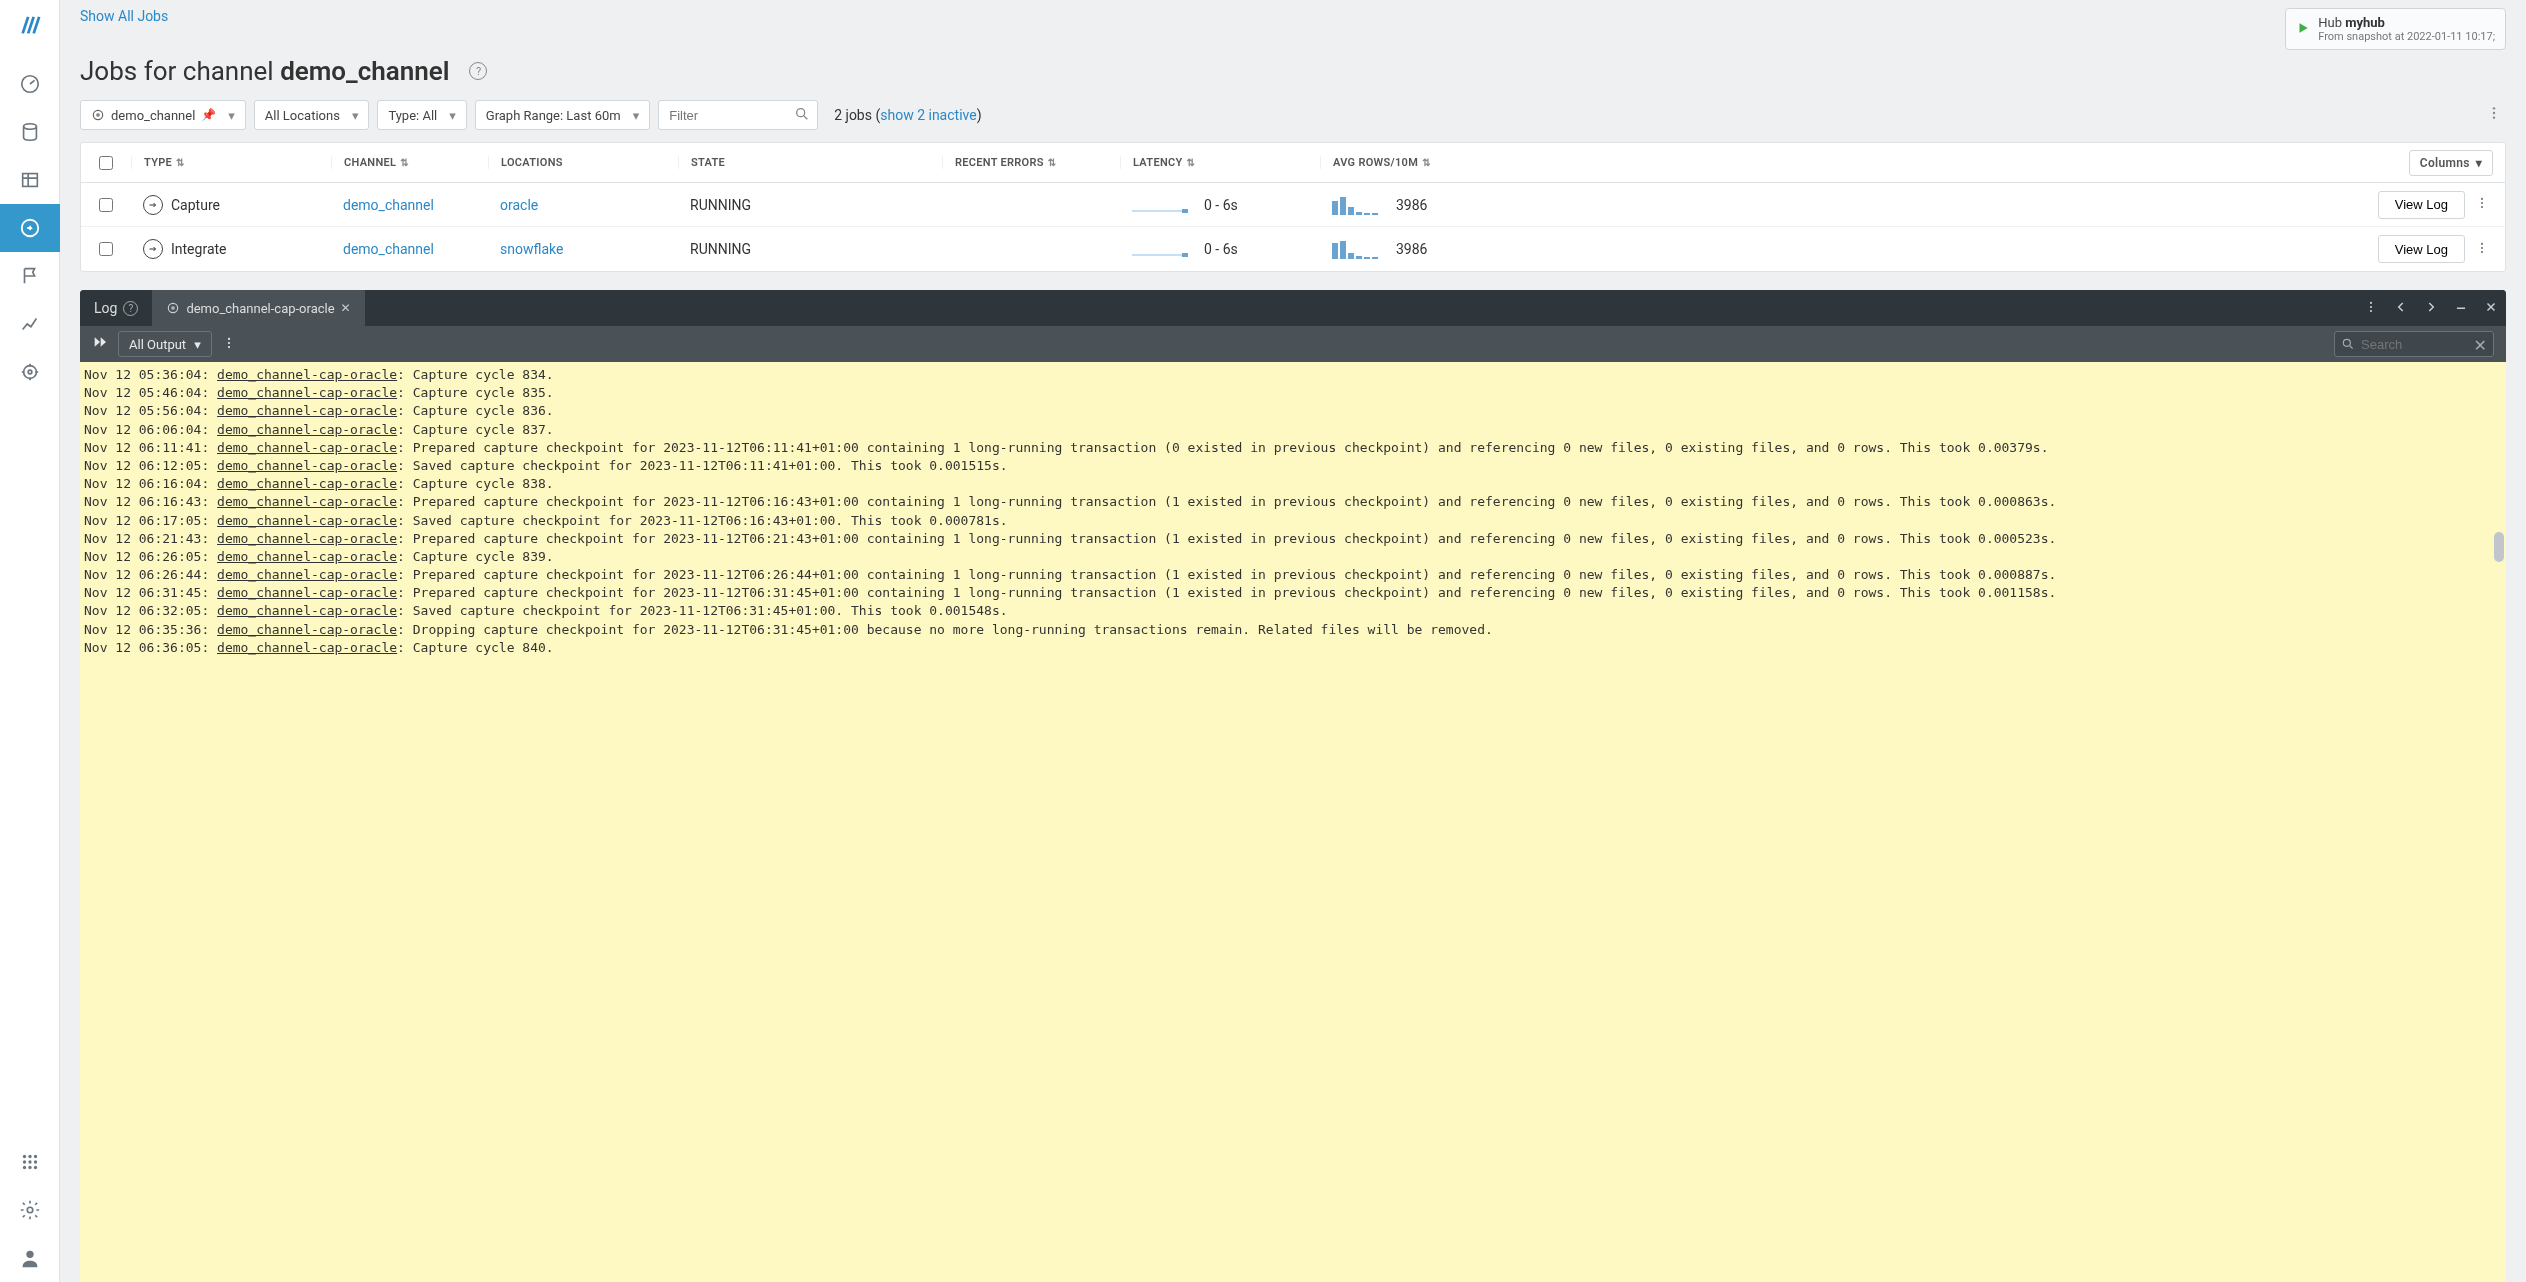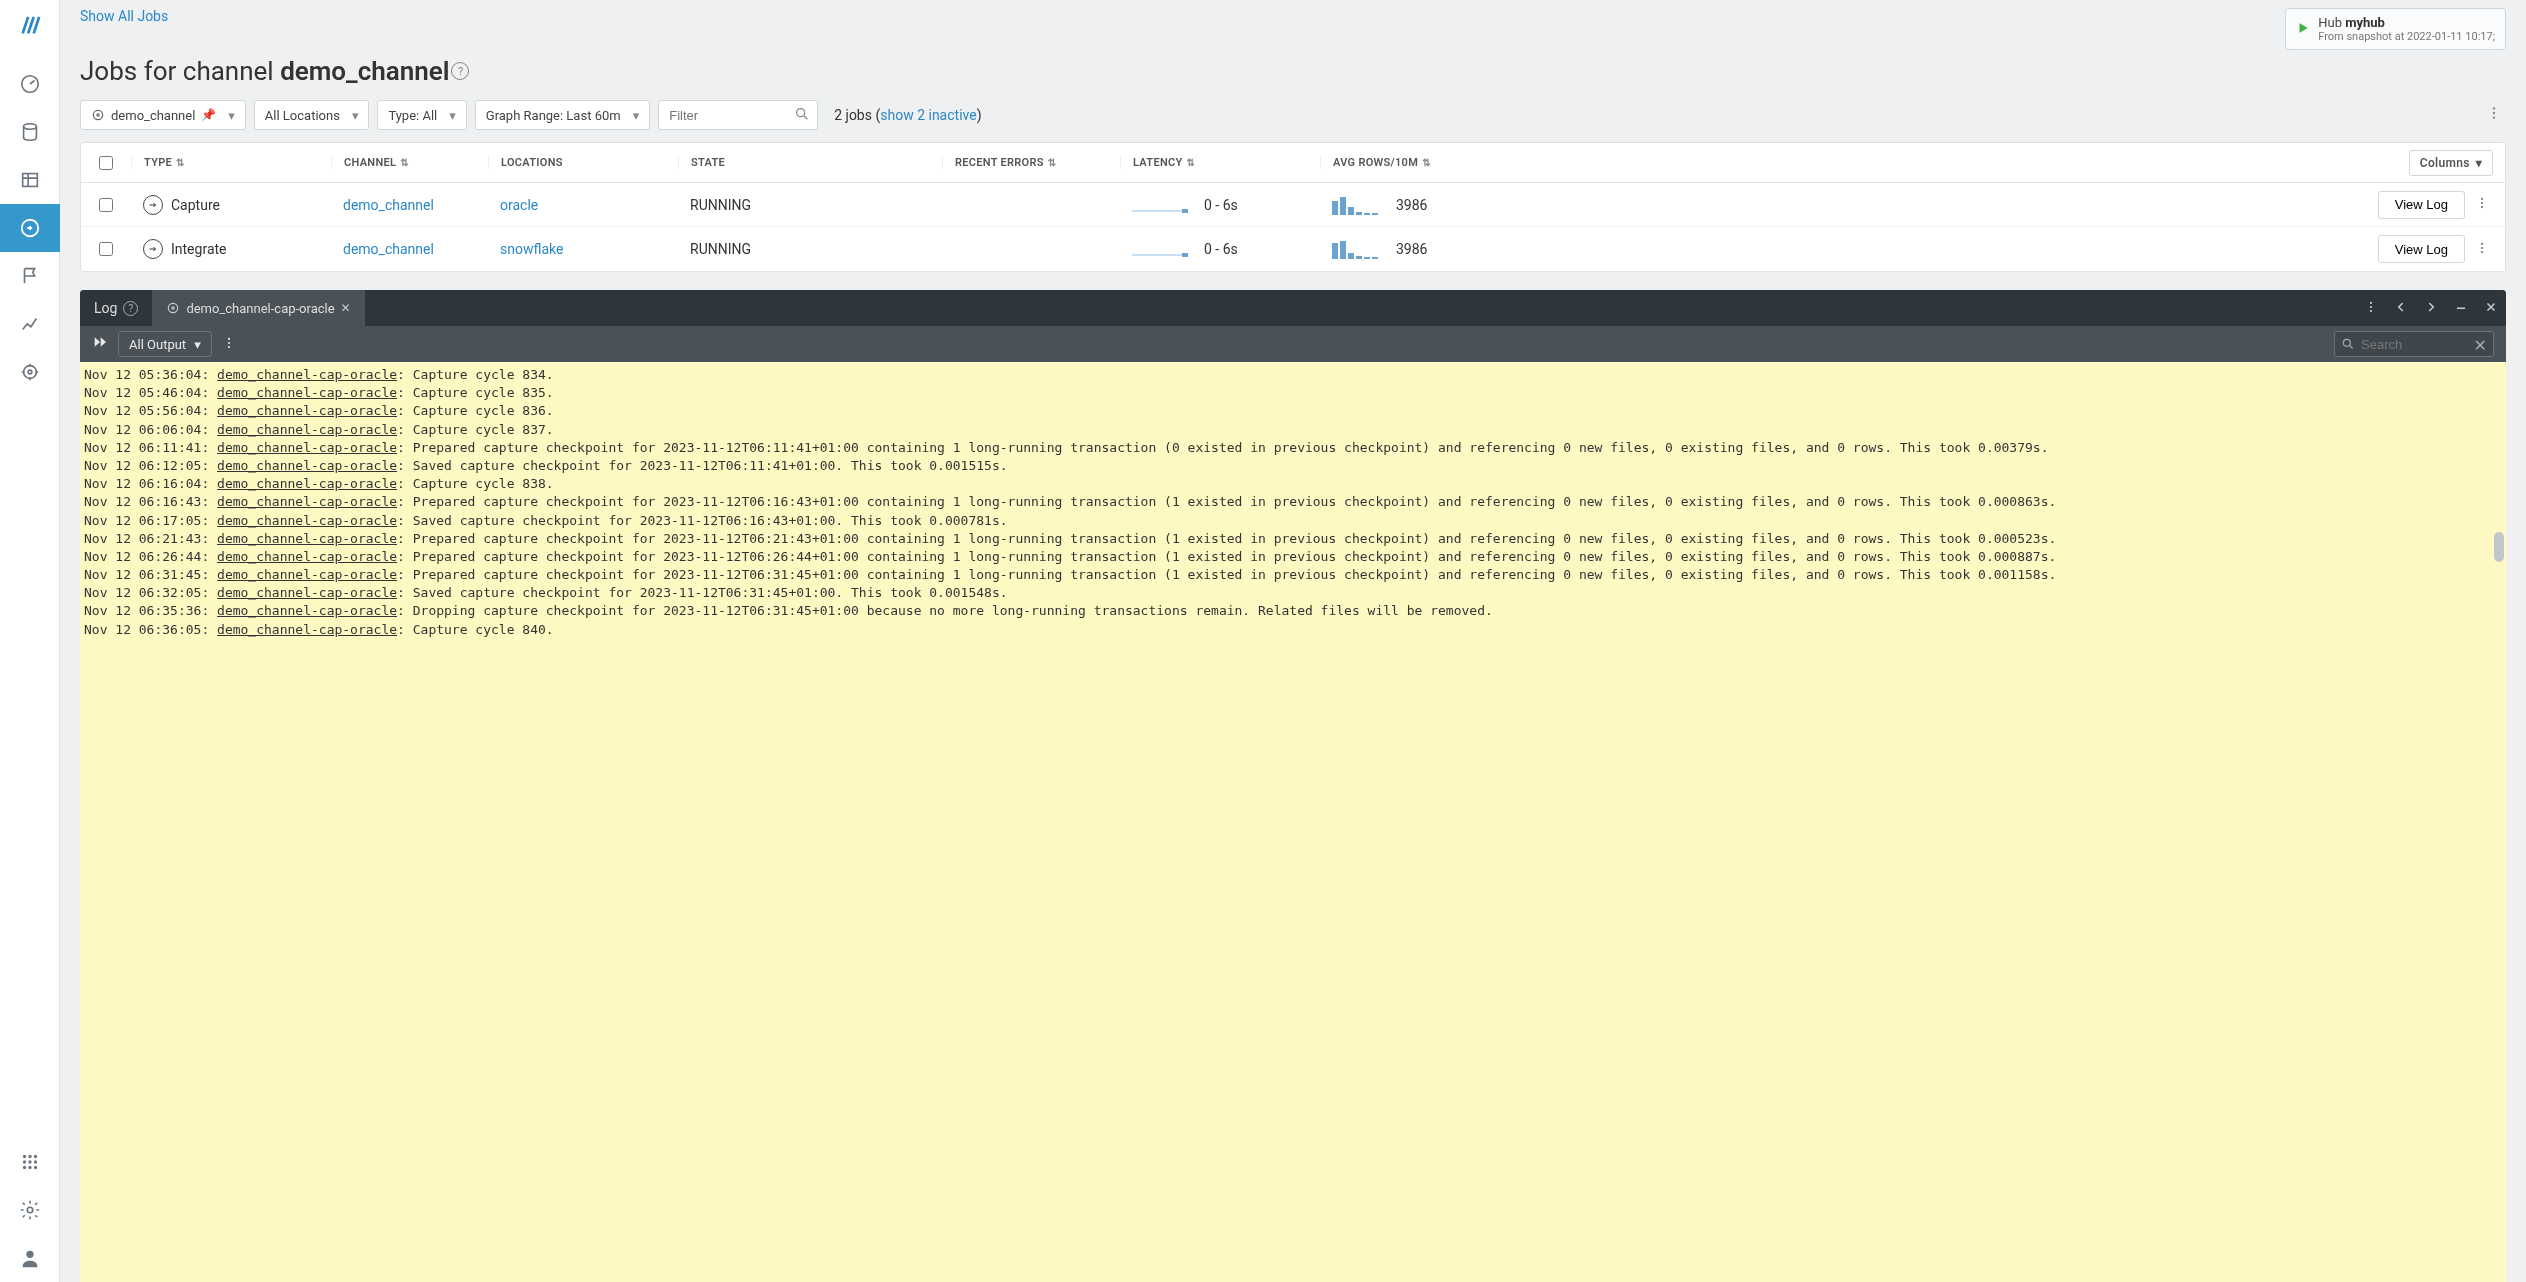--- a/index.html
+++ b/index.html
@@ -14,21 +14,21 @@
 .sidebar .spacer{flex:1;}
 .sidebar svg{width:22px;height:22px;}
 
 .main{flex:1;display:flex;flex-direction:column;overflow:hidden;padding:0 20px;}
 .topbar{display:flex;align-items:flex-start;justify-content:space-between;padding-top:8px;}
 .bclink{color:#2b88c8;font-size:14px;text-decoration:none;}
 .hubbox{border:1px solid #cfd6db;border-radius:4px;background:#fafbfc;padding:6px 10px;display:flex;gap:8px;align-items:center;font-size:12px;color:#555;}
 .hubbox .play{color:#3cb043;}
 .hubbox .main-line{font-size:13px;color:#444;}
 .hubbox .main-line b{color:#333;}
-.title-row{display:flex;align-items:center;gap:2px;margin-top:6px;}
+.title-row{display:flex;align-items:center;gap:20px;margin-top:6px;}
 .title-row h1{font-size:26px;font-weight:400;color:#333;}
 .title-row h1 b{font-weight:600;}
 .help-icon{width:18px;height:18px;border:1.5px solid #888;border-radius:50%;display:inline-flex;align-items:center;justify-content:center;font-size:11px;color:#888;cursor:pointer;}
 
 .filterbar{display:flex;align-items:center;gap:8px;margin-top:14px;}
 .pill{background:#fff;border:1px solid #d0d6da;border-radius:3px;height:30px;display:flex;align-items:center;padding:0 10px;font-size:13px;color:#444;gap:6px;cursor:pointer;}
 .pill .chev{margin-left:6px;color:#888;}
 .pill.channel svg.target{width:14px;height:14px;}
 .pin-icon{color:#888;font-size:12px;}
 .searchbox{position:relative;}
@@ -420,20 +420,21 @@
       <div class="line"><span class="ts">Nov 12 05:36:04: </span><span class="src">demo_channel-cap-oracle</span>: Capture cycle 834.</div>
           <div class="line"><span class="ts">Nov 12 05:46:04: </span><span class="src">demo_channel-cap-oracle</span>: Capture cycle 835.</div>
           <div class="line"><span class="ts">Nov 12 05:56:04: </span><span class="src">demo_channel-cap-oracle</span>: Capture cycle 836.</div>
           <div class="line"><span class="ts">Nov 12 06:06:04: </span><span class="src">demo_channel-cap-oracle</span>: Capture cycle 837.</div>
           <div class="line"><span class="ts">Nov 12 06:11:41: </span><span class="src">demo_channel-cap-oracle</span>: Prepared capture checkpoint for 2023-11-12T06:11:41+01:00 containing 1 long-running transaction (0 existed in previous checkpoint) and referencing 0 new files, 0 existing files, and 0 rows. This took 0.00379s.</div>
           <div class="line"><span class="ts">Nov 12 06:12:05: </span><span class="src">demo_channel-cap-oracle</span>: Saved capture checkpoint for 2023-11-12T06:11:41+01:00. This took 0.001515s.</div>
           <div class="line"><span class="ts">Nov 12 06:16:04: </span><span class="src">demo_channel-cap-oracle</span>: Capture cycle 838.</div>
           <div class="line"><span class="ts">Nov 12 06:16:43: </span><span class="src">demo_channel-cap-oracle</span>: Prepared capture checkpoint for 2023-11-12T06:16:43+01:00 containing 1 long-running transaction (1 existed in previous checkpoint) and referencing 0 new files, 0 existing files, and 0 rows. This took 0.000863s.</div>
           <div class="line"><span class="ts">Nov 12 06:17:05: </span><span class="src">demo_channel-cap-oracle</span>: Saved capture checkpoint for 2023-11-12T06:16:43+01:00. This took 0.000781s.</div>
           <div class="line"><span class="ts">Nov 12 06:21:43: </span><span class="src">demo_channel-cap-oracle</span>: Prepared capture checkpoint for 2023-11-12T06:21:43+01:00 containing 1 long-running transaction (1 existed in previous checkpoint) and referencing 0 new files, 0 existing files, and 0 rows. This took 0.000523s.</div>
+          <div class="line"><span class="ts">Nov 12 06:26:05: </span><span class="src">demo_channel-cap-oracle</span>: Capture cycle 839.</div>
           <div class="line"><span class="ts">Nov 12 06:26:44: </span><span class="src">demo_channel-cap-oracle</span>: Prepared capture checkpoint for 2023-11-12T06:26:44+01:00 containing 1 long-running transaction (1 existed in previous checkpoint) and referencing 0 new files, 0 existing files, and 0 rows. This took 0.000887s.</div>
           <div class="line"><span class="ts">Nov 12 06:31:45: </span><span class="src">demo_channel-cap-oracle</span>: Prepared capture checkpoint for 2023-11-12T06:31:45+01:00 containing 1 long-running transaction (1 existed in previous checkpoint) and referencing 0 new files, 0 existing files, and 0 rows. This took 0.001158s.</div>
           <div class="line"><span class="ts">Nov 12 06:32:05: </span><span class="src">demo_channel-cap-oracle</span>: Saved capture checkpoint for 2023-11-12T06:31:45+01:00. This took 0.001548s.</div>
           <div class="line"><span class="ts">Nov 12 06:35:36: </span><span class="src">demo_channel-cap-oracle</span>: Dropping capture checkpoint for 2023-11-12T06:31:45+01:00 because no more long-running transactions remain. Related files will be removed.</div>
           <div class="line"><span class="ts">Nov 12 06:36:05: </span><span class="src">demo_channel-cap-oracle</span>: Capture cycle 840.</div>
         </div>
     </div>
   </div>
 </div>
 

